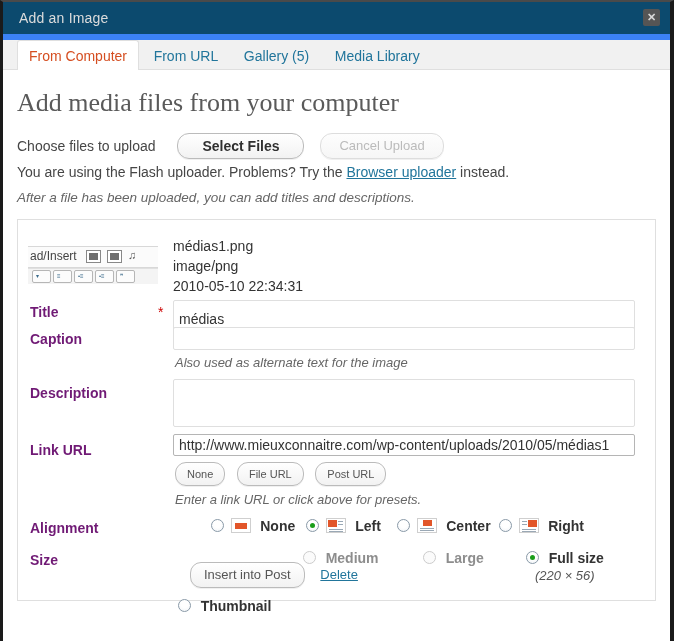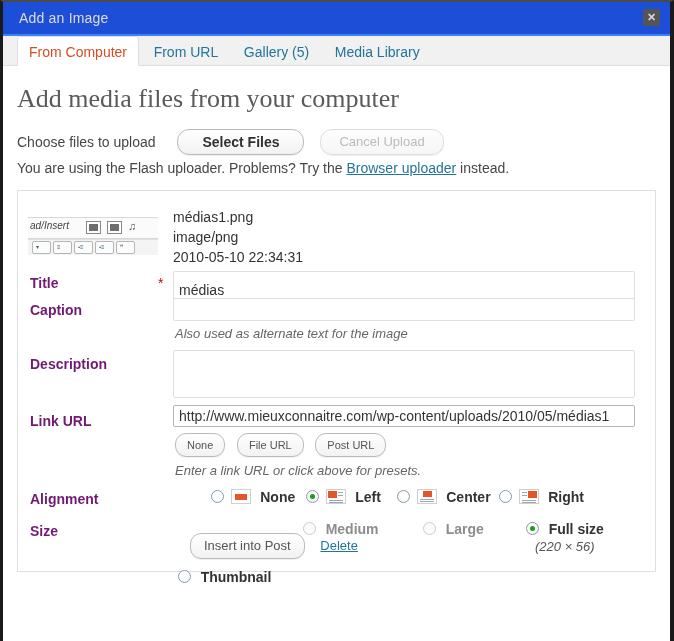--- a/index.html
+++ b/index.html
@@ -26,22 +26,22 @@
     border-left: 3px solid #1a1a1a;
     border-right: 4px solid #1a1a1a;
     border-bottom: 3px solid #1a1a1a;
     border-top: 2px solid #4a4a4a;
   }
 
   
   #titlebar {
     position: relative;
     height: 32px;
-    background: #1d4ed8;
-    border-bottom: 2px solid #3b82f6;
+    background: #0c4a6e;
+    border-bottom: 6px solid #3b82f6;
   }
   #titlebar-text {
     position: absolute;
     left: 16px;
     top: 8px;
     color: #dcdcdc;
     font-size: 14px;
     letter-spacing: .2px;
   }
   #close-btn {
@@ -176,23 +176,22 @@
     background: #ffffff;
     overflow: hidden;
   }
   
   #thumb .tb-row1 {
     position: absolute; left: 0; top: 12px; width: 130px; height: 20px;
     border-top: 1px solid #d8d8d8; border-bottom: 1px solid #d8d8d8;
     background: #fbfbfb;
   }
   #thumb .tb-label {
-    position: absolute; left: 2px; top: 15px; font-size: 10px; color: #444;
+    position: absolute; left: 2px; top: 15px; font-size: 12px; color: #444;
     font-family: "Liberation Sans", sans-serif;
-    font-style: italic;
   }
   #thumb .tb-ico {
     position: absolute; top: 16px; width: 13px; height: 11px;
     border: 1px solid #888; background: #fff;
   }
   #thumb .tb-ico i {
     position:absolute; left:2px; top:2px; right:2px; bottom:2px;
     background:#6f6f6f; display:block;
   }
   #thumb .tb-note {
@@ -376,20 +375,21 @@
     <div class="uploader-row">
       <span class="inline">Choose files to upload</span>
       <span class="btn strong inline" style="margin-left:18px;">Select Files</span>
       <span class="btn disabled inline" style="margin-left:12px;">Cancel Upload</span>
     </div>
 
     <div class="note">
       <span>You are using the Flash uploader. Problems? Try the </span><a href="#">Browser uploader</a><span> instead.</span>
     </div>
 
+    <div class="hint-italic">After a file has been uploaded, you can add titles and descriptions.</div>
 
     <div id="file-panel">
 
       <div id="thumb">
         <div class="tb-row1"></div>
         <div class="tb-label">ad/Insert</div>
         <div class="tb-ico" style="left:58px;">
             <i></i>
           </div>
         <div class="tb-ico" style="left:79px;">

